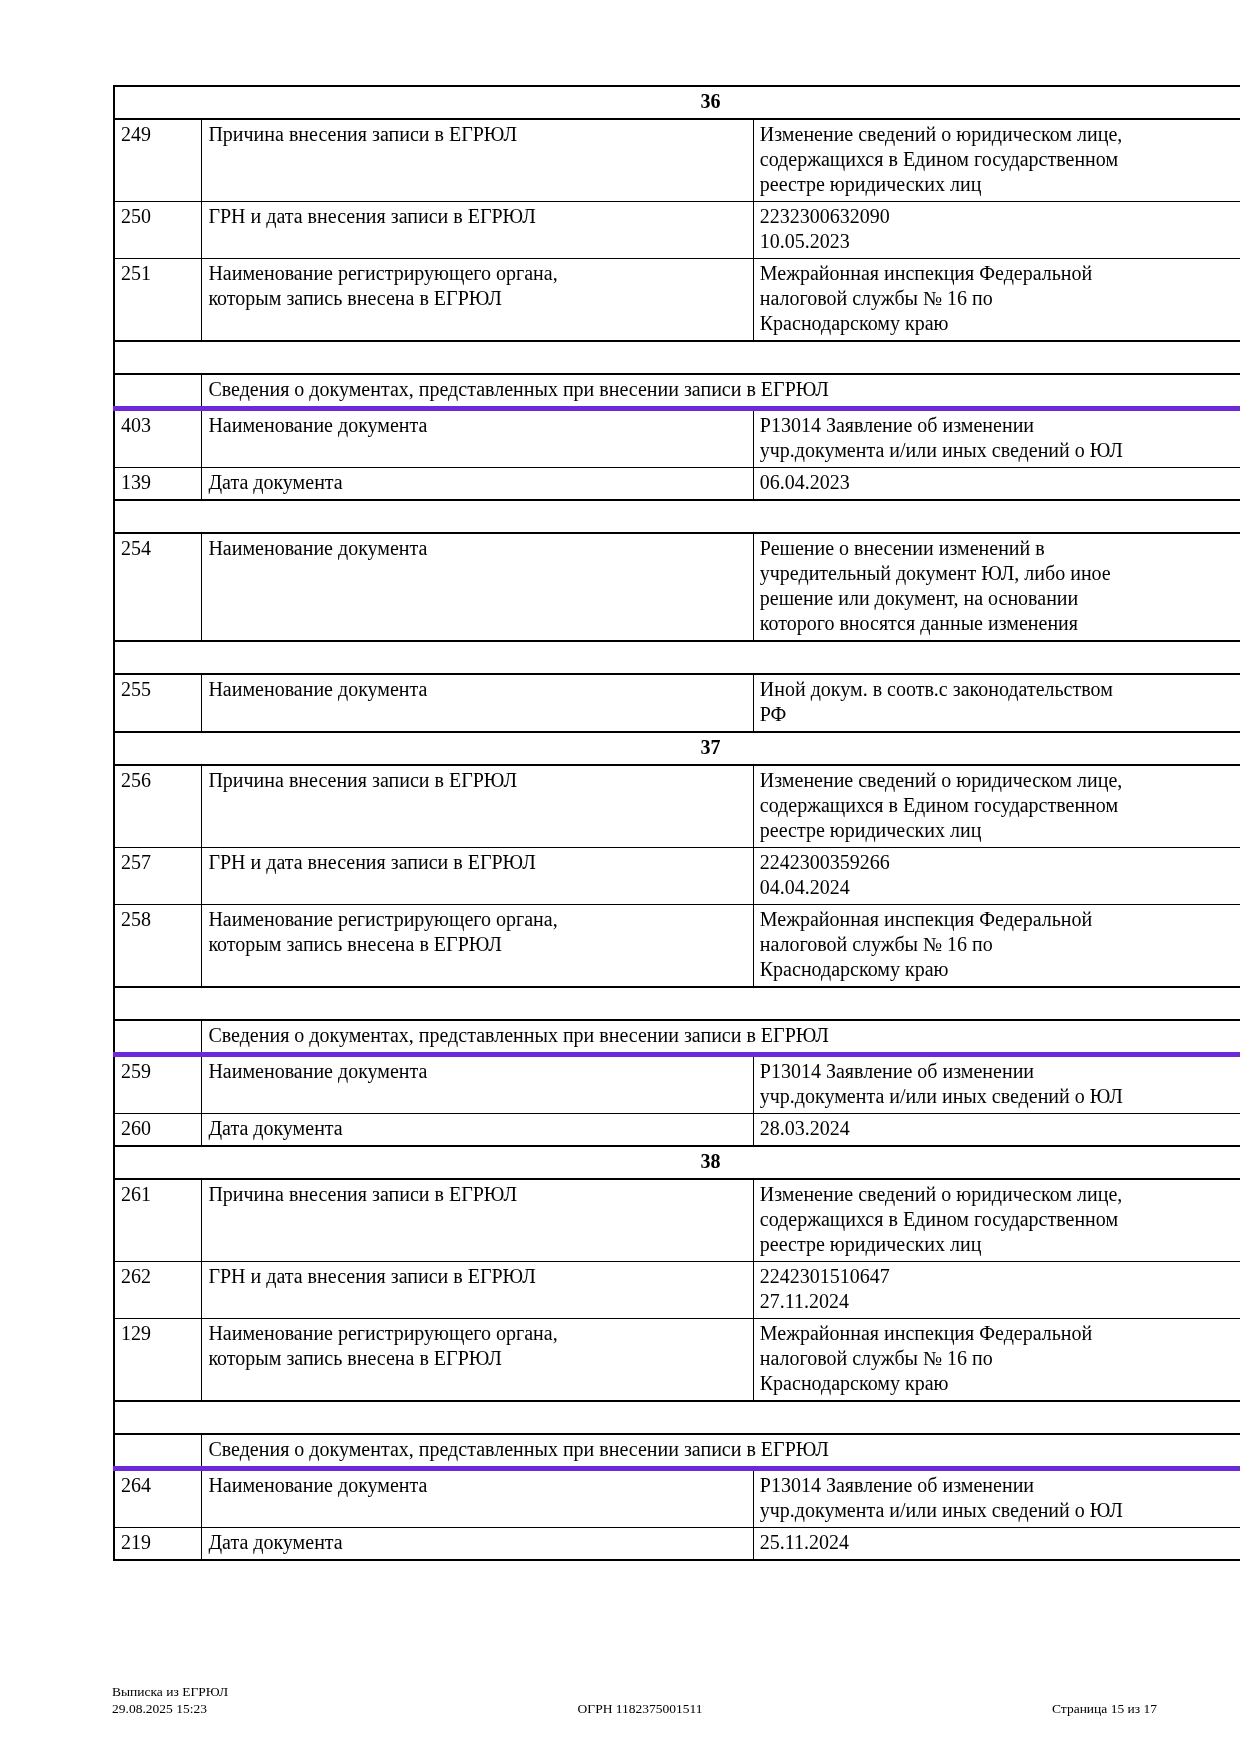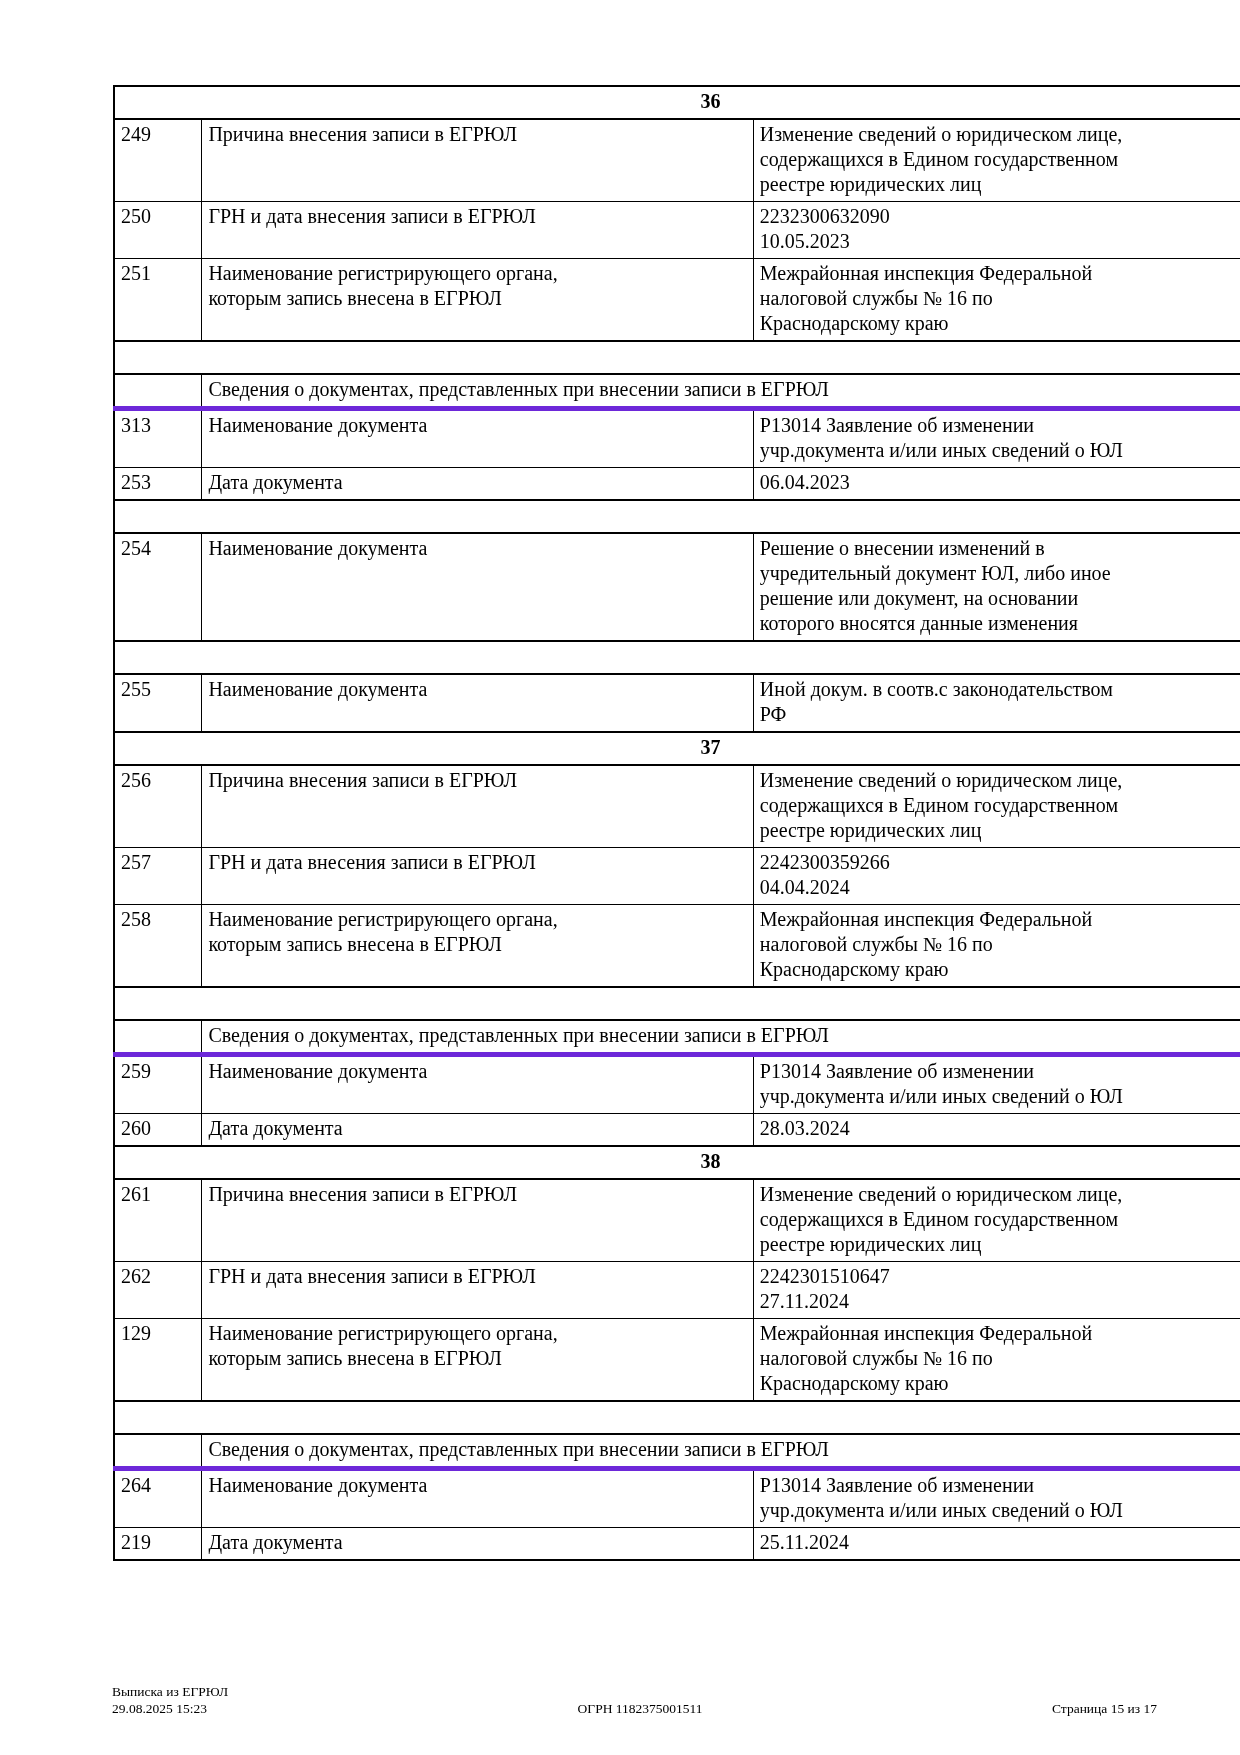--- a/index.html
+++ b/index.html
@@ -110,27 +110,27 @@
 Краснодарскому краю</td>
           </tr>
           <tr class="spacer">
             <td class="cell-spacer" colspan="3"></td>
           </tr>
           <tr class="subheader">
             <td class="cell-num"></td>
             <td class="cell-subheader" colspan="2">Сведения о документах, представленных при внесении записи в ЕГРЮЛ</td>
           </tr>
           <tr class="data">
-            <td class="cell-num">313</td>
+            <td class="cell-num">403</td>
             <td class="cell-label">Наименование документа</td>
             <td class="cell-value">Р13014 Заявление об изменении
 учр.документа и/или иных сведений о ЮЛ</td>
           </tr>
           <tr class="data">
-            <td class="cell-num">253</td>
+            <td class="cell-num">139</td>
             <td class="cell-label">Дата документа</td>
             <td class="cell-value">06.04.2023</td>
           </tr>
           <tr class="spacer">
             <td class="cell-spacer" colspan="3"></td>
           </tr>
           <tr class="data">
             <td class="cell-num">254</td>
             <td class="cell-label">Наименование документа</td>
             <td class="cell-value">Решение о внесении изменений в

